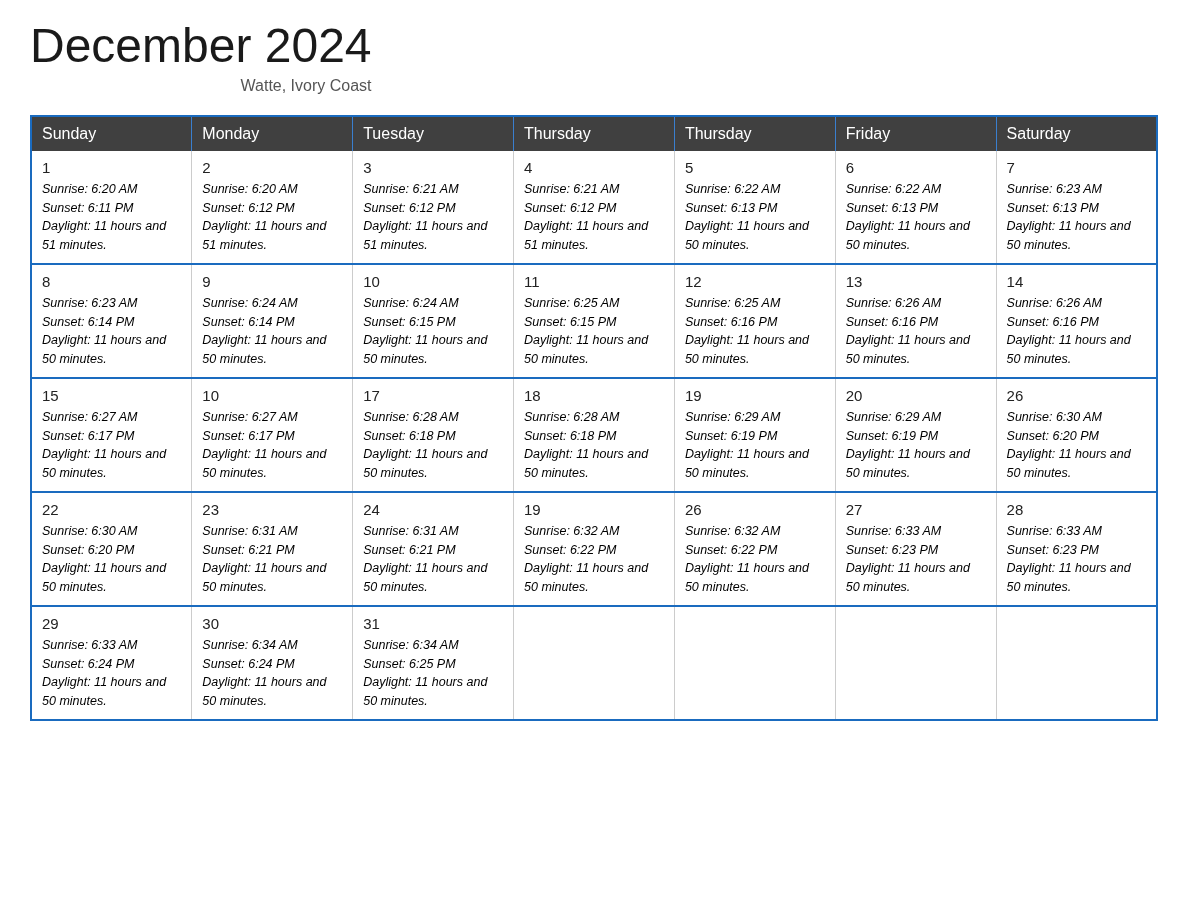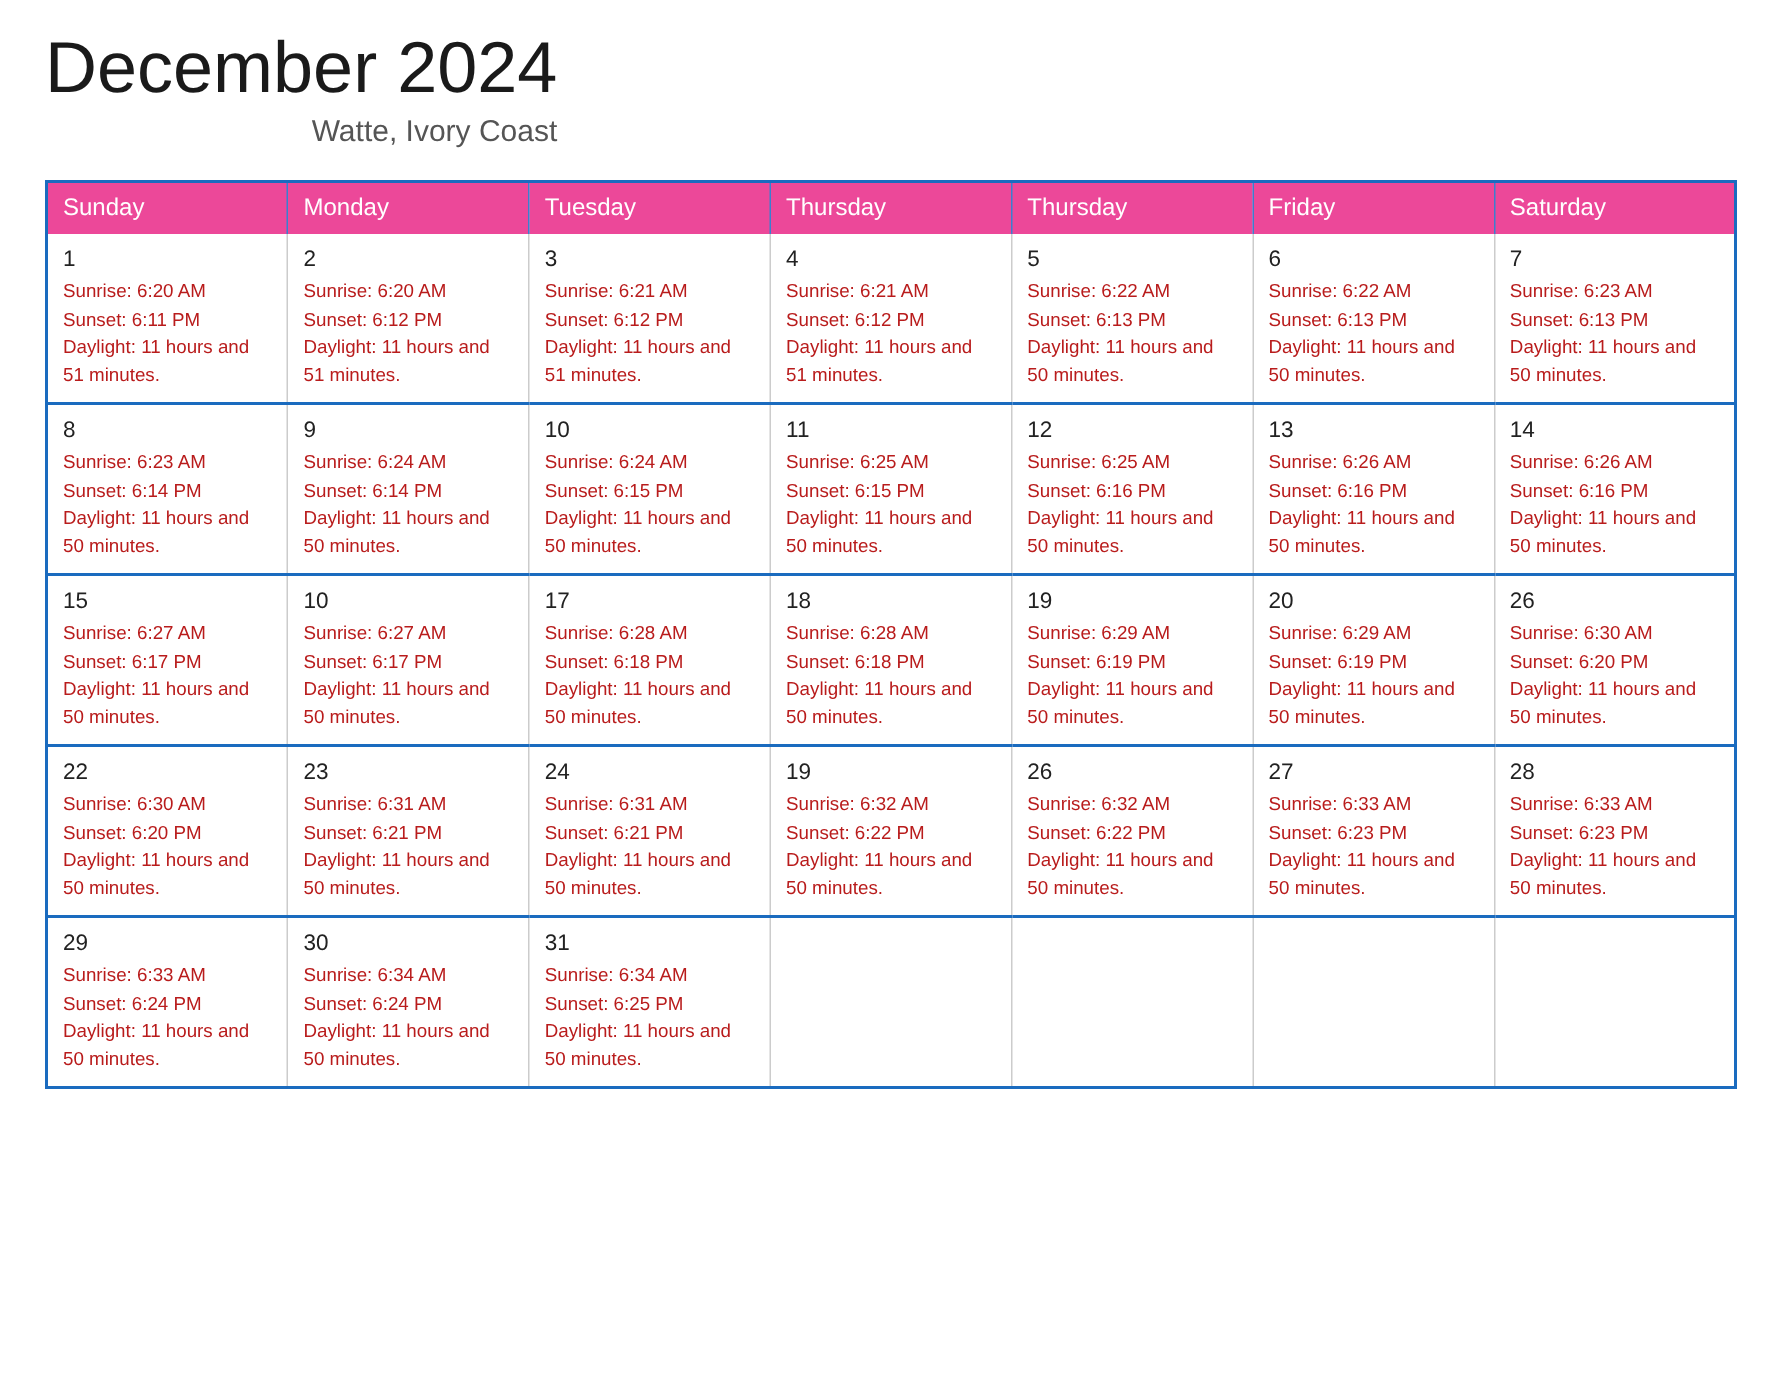--- a/index.html
+++ b/index.html
@@ -29,31 +29,31 @@
       text-align: right;
     }
     .month-title {
       font-size: 48px;
       font-weight: normal;
       color: #1a1a1a;
       line-height: 1.1;
       text-align: center;
     }
     .location {
-      font-size: 20px;
+      font-size: 16px;
       color: #555;
       margin-top: 4px;
     }
     .calendar {
       width: 100%;
       border-collapse: collapse;
       border: 2px solid #1a6bbf;
     }
     .calendar th {
-      background-color: #ec4899;
+      background-color: #404040;
       color: #ffffff;
       text-align: left;
       padding: 8px 10px;
       font-size: 16px;
       font-weight: normal;
       border-right: 1px solid #3a7fcf;
     }
     .calendar th:last-child {
       border-right: none;
     }
@@ -75,21 +75,22 @@
     }
     .day-number {
       font-size: 15px;
       font-weight: normal;
       margin-bottom: 4px;
       color: #222;
     }
     .day-info {
       font-size: 12.5px;
       line-height: 1.5;
-      color: #b91c1c;
+      color: #000000;
+      font-style: italic;
     }
     .empty-cell {
       background: #fff;
     }
   </style>
 </head>
 <body>
 
 <div class="header">
   <div class="title-block">

